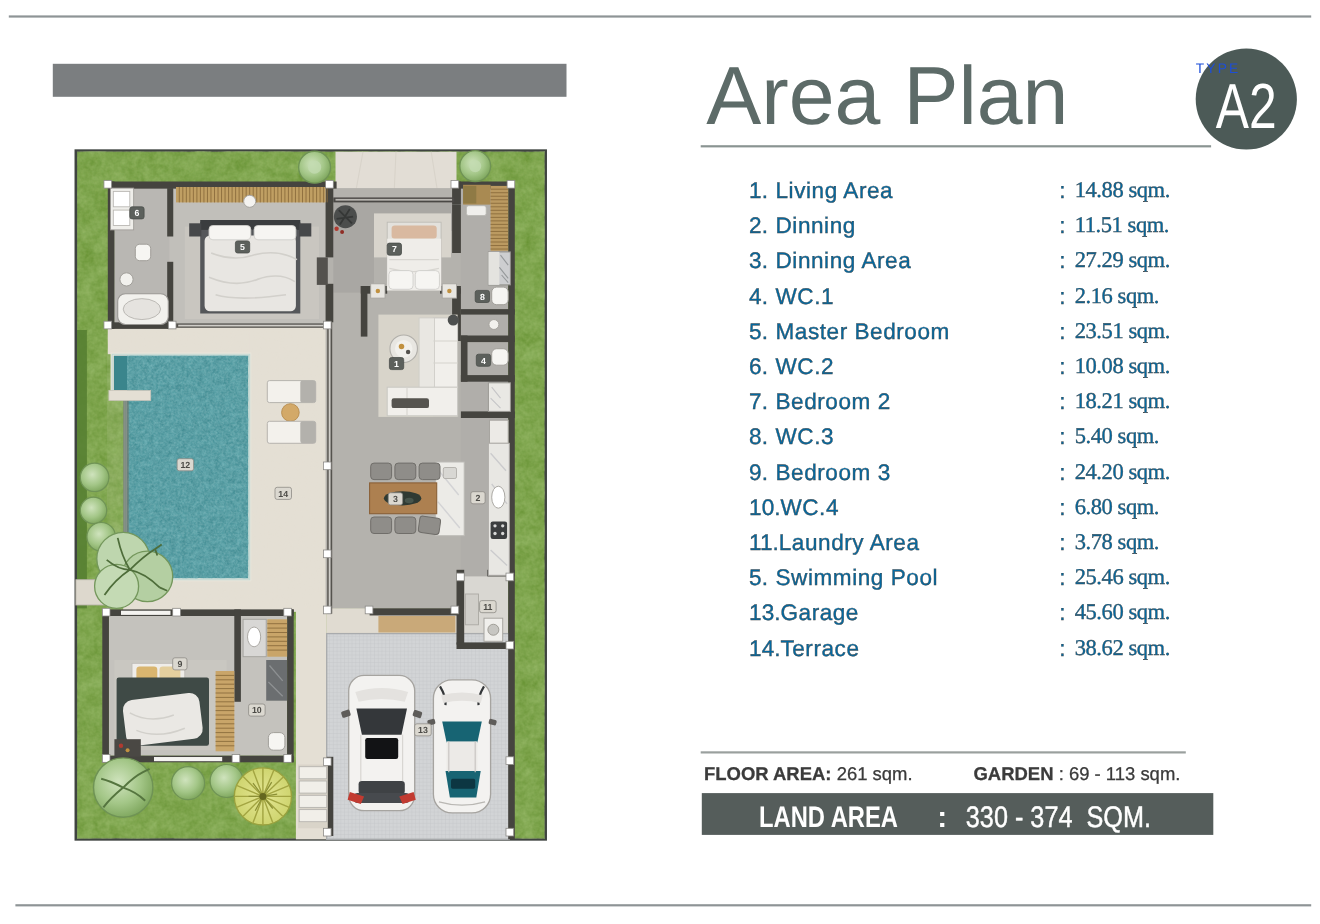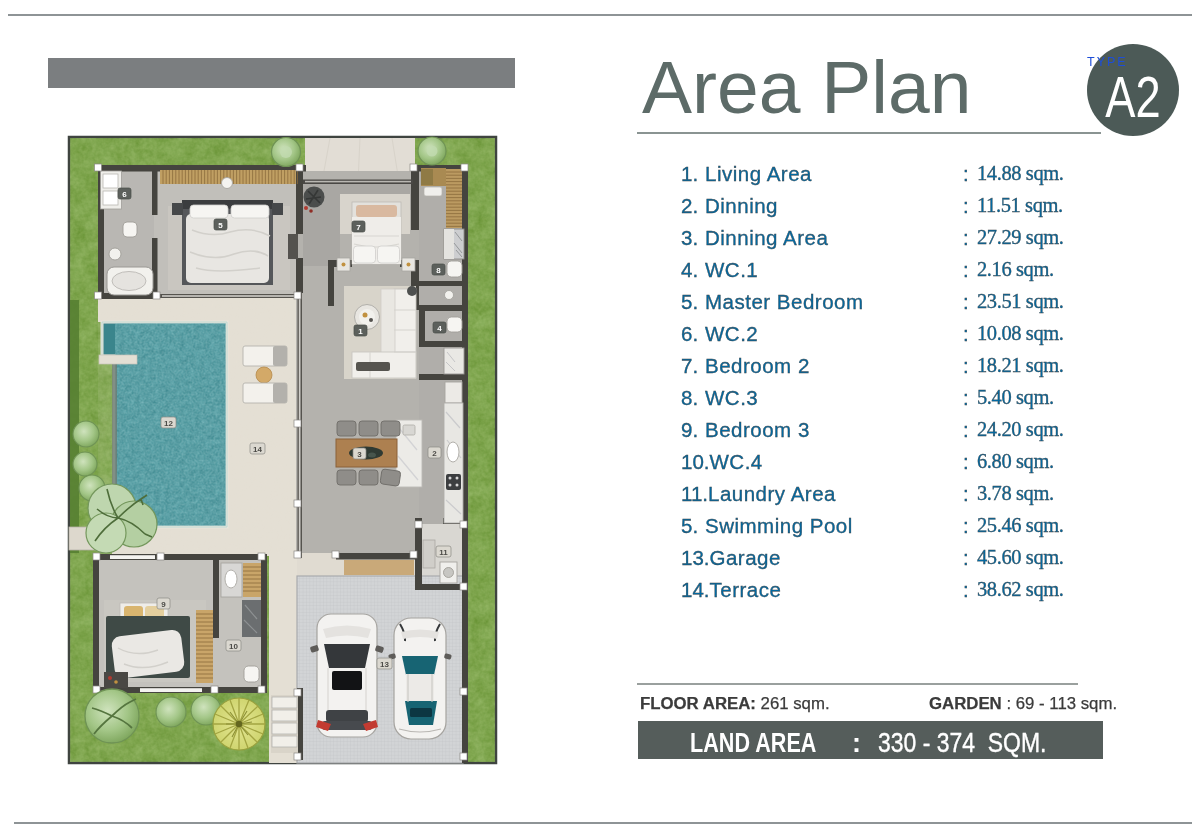--- a/index.html
+++ b/index.html
@@ -56,21 +56,21 @@
 <div class="row" style="top:514.2px"><span class="num">5.</span><span class="nm">Swimming Pool</span><span class="col">:</span><span class="val">25.46 sqm.</span></div>
 
 <div class="row" style="top:546.3px"><span class="num">13.</span><span class="nm">Garage</span><span class="col">:</span><span class="val">45.60 sqm.</span></div>
 
 <div class="row" style="top:578.3px"><span class="num">14.</span><span class="nm">Terrace</span><span class="col">:</span><span class="val">38.62 sqm.</span></div>
 
 <div class="abs" style="left:637px;top:683px;width:441px;height:1.5px;background:#9aa09e;"></div>
 
 <div class="abs" style="left:640px;top:693.5px;font-size:16.8px;color:#3b3b3b;white-space:nowrap;-webkit-text-stroke:0.25px #3b3b3b;"><b>FLOOR AREA:</b> 261 sqm.</div>
 
-<div class="abs" style="left:885px;top:693.5px;font-size:16.8px;color:#3b3b3b;white-space:nowrap;margin-left:44px;-webkit-text-stroke:0.25px #3b3b3b;"><b>GARDEN</b> : 69 - 113 sqm.</div>
+<div class="abs" style="left:885px;top:693.5px;font-size:16.8px;color:#3b3b3b;white-space:nowrap;-webkit-text-stroke:0.25px #3b3b3b;"><b>GARDEN</b> : 69 - 113 sqm.</div>
 
 <div class="abs" style="left:638px;top:721px;width:465px;height:38px;background:#555d5b;"></div>
 
 <div class="abs" style="left:690px;top:728px;color:#ffffff;font-size:27px;font-weight:bold;white-space:nowrap;transform:scaleX(0.8);transform-origin:left top;">LAND AREA</div>
 <div class="abs" style="left:852px;top:728px;color:#ffffff;font-size:27px;font-weight:bold;">:</div>
 <div class="abs" style="left:878px;top:728px;color:#ffffff;font-size:27px;white-space:nowrap;-webkit-text-stroke:0.4px #ffffff;transform:scaleX(0.85);transform-origin:left top;">330 - 374&nbsp; SQM.</div>
 
 <div class="abs" style="left:14px;top:822px;width:1178px;height:2px;background:#8e9496;"></div>
 
 <svg class="abs" style="left:60px;top:128px;" width="460" height="642" viewBox="60 128 460 642">

